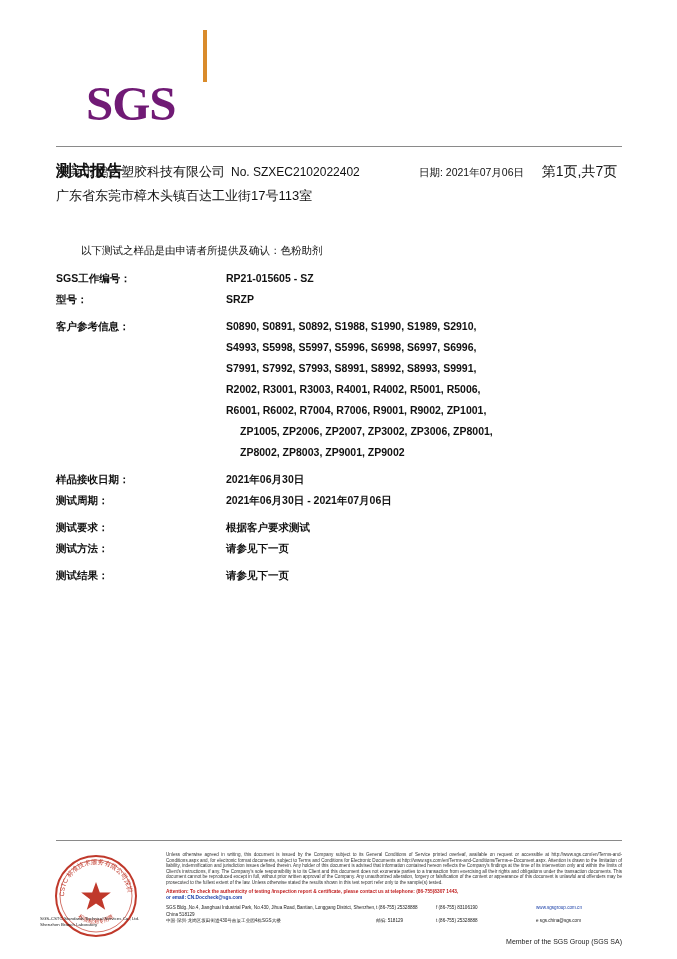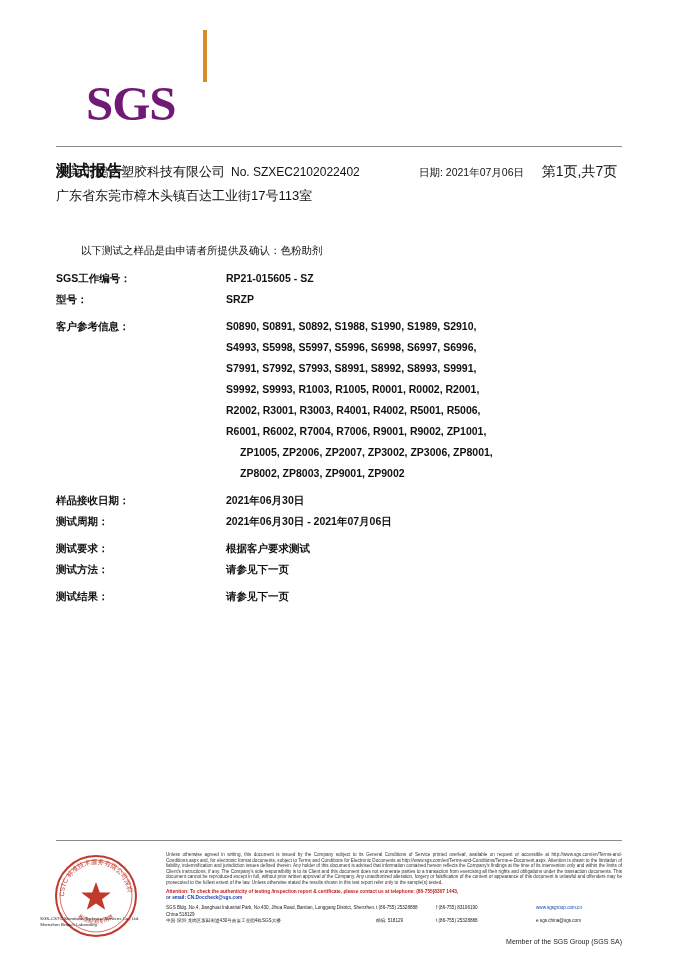--- a/index.html
+++ b/index.html
@@ -252,21 +252,20 @@
       <div class="field-label">型号：</div>
       <div class="field-value">SRZP</div>
     </div>
 
     <div class="field-row spaced">
       <div class="field-label">客户参考信息：</div>
       <div class="field-value ref-lines">
         <div>S0890, S0891, S0892, S1988, S1990, S1989, S2910,</div>
         <div>S4993, S5998, S5997, S5996, S6998, S6997, S6996,</div>
         <div>S7991, S7992, S7993, S8991, S8992, S8993, S9991,</div>
-        <div>S9992, S9993, R1003, R1005, R0001, R0002, R2001,</div>
         <div>R2002, R3001, R3003, R4001, R4002, R5001, R5006,</div>
         <div>R6001, R6002, R7004, R7006, R9001, R9002, ZP1001,</div>
         <div class="indent">ZP1005, ZP2006, ZP2007, ZP3002, ZP3006, ZP8001,</div>
         <div class="indent">ZP8002, ZP8003, ZP9001, ZP9002</div>
       </div>
     </div>
 
     <div class="field-row spaced">
       <div class="field-label">样品接收日期：</div>
       <div class="field-value">2021年06月30日</div>

